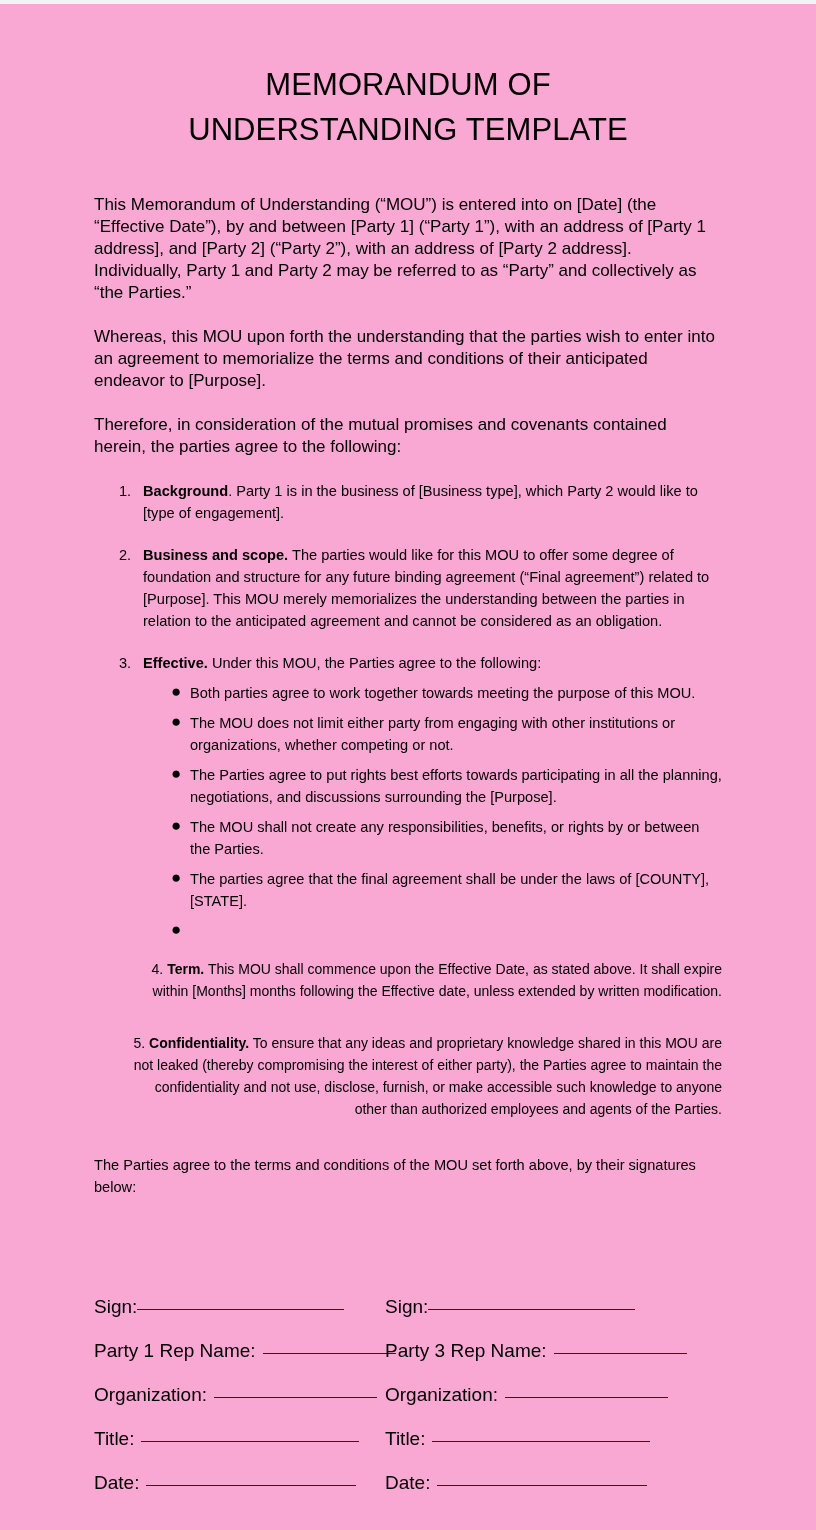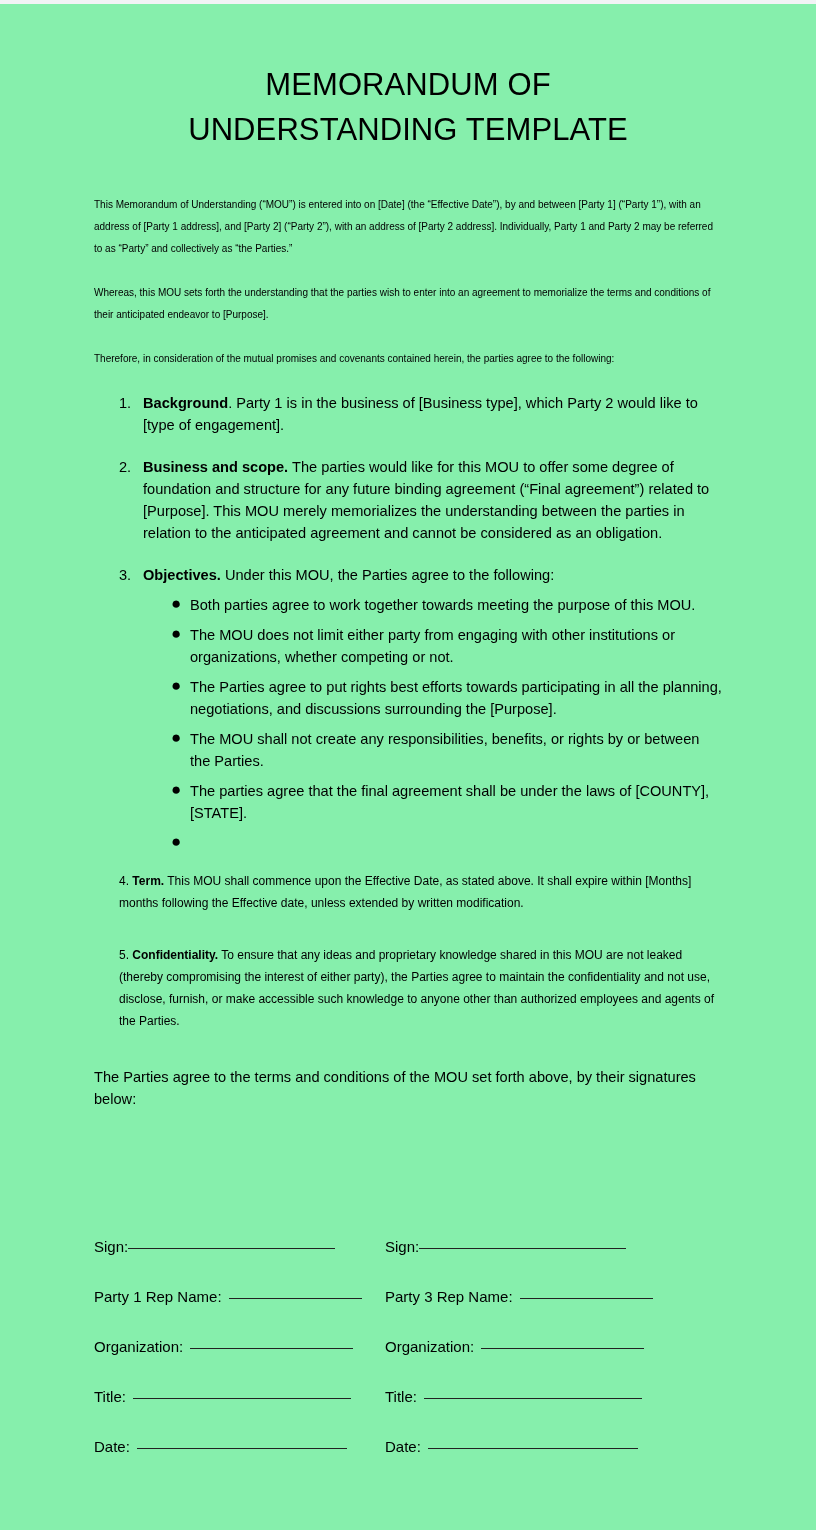--- a/index.html
+++ b/index.html
@@ -11,21 +11,21 @@
     width: 816px;
     min-height: 1530px;
     font-family: "Liberation Sans", sans-serif;
     color: #000000;
     -webkit-font-smoothing: antialiased;
   }
   .page {
     position: relative;
     width: 816px;
     min-height: 1530px;
-    background: #86efac;
+    background: #f9a8d4;
     box-sizing: border-box;
   }
   .top-strip {
     position: absolute;
     top: 0;
     left: 0;
     width: 816px;
     height: 4px;
     background: #f2f3f5;
   }
@@ -44,21 +44,21 @@
     font-weight: 400;
     line-height: 45px;
     letter-spacing: 0.1px;
   }
   .doc-title .title-line {
     display: block;
   }
 
   
   .para {
-    font-size: 10px;
+    font-size: 17px;
     line-height: 22px;
     margin: 0;
     text-align: left;
   }
   .para.first { margin-top: 42px; }
   .para.gap   { margin-top: 22px; }
 
   
   .num-list {
     margin: 22px 0 0 0;
@@ -100,22 +100,23 @@
     left: 28px;
     top: -1px;
     font-size: 17px;
     line-height: 22px;
   }
 
   
   .plain-clause {
     margin: 0;
     padding-left: 25px;
-    font-size: 12px;
-    line-height: 22px;
+    font-size: 14px;
+    line-height: 22px;
+    text-align: right;
   }
   .plain-clause.spaced { margin-top: 46px; }
   .plain-clause.spaced2 { margin-top: 30px; }
 
   .closing {
     margin-top: 34px;
     padding-left: 0;
     font-size: 14.6px;
     line-height: 22px;
   }
@@ -125,25 +126,24 @@
     margin-top: 98px;
     display: flex;
     width: 100%;
   }
   .sig-col {
     width: 291px;
     flex: 0 0 291px;
   }
   .sig-col.right { margin-left: 0; }
   .sig-row {
-    font-size: 15px;
+    font-size: 19px;
     line-height: 22px;
     margin-bottom: 22px;
     white-space: nowrap;
-    margin-top: 28px;
   }
   .sig-row:last-child { margin-bottom: 0; }
   .sig-label { }
   .sig-label.bold { font-weight: normal; }
   .rule {
     display: inline-block;
     border-bottom: 1.6px solid #222;
     vertical-align: 3px;
   }
   .gapspace { display: inline-block; width: 7px; }
@@ -157,39 +157,39 @@
 
   <div class="content">
 
     <h1 class="doc-title">
       <span class="title-line">MEMORANDUM OF</span>
       <span class="title-line">UNDERSTANDING TEMPLATE</span>
     </h1>
 
     <p class="para first">This Memorandum of Understanding (“MOU”) is entered into on [Date] (the “Effective Date”), by and between [Party 1] (“Party 1”), with an address of [Party 1 address], and [Party 2] (“Party 2”), with an address of [Party 2 address]. Individually,  Party 1 and Party 2 may be referred to as “Party” and collectively as “the Parties.”</p>
 
-    <p class="para gap">Whereas, this MOU sets forth the understanding that the parties wish to enter into an agreement to memorialize the terms and conditions of their anticipated endeavor to [Purpose].</p>
+    <p class="para gap">Whereas, this MOU upon forth the understanding that the parties wish to enter into an agreement to memorialize the terms and conditions of their anticipated endeavor to [Purpose].</p>
 
     <p class="para gap">Therefore, in consideration of the mutual promises and covenants contained herein, the parties agree to the following:</p>
 
     <ol class="num-list">
 
       <li>
         <span class="marker">1.</span>
         <span class="lead">Background</span><span>.</span><span>  Party 1 is in the business of [Business type], which Party 2 would like to [type of engagement].</span>
       </li>
 
       <li>
         <span class="marker">2.</span>
         <span class="lead">Business and scope.</span><span>  The parties would like for this MOU to offer some degree of foundation and structure for any future binding agreement (“Final agreement”) related to [Purpose]. This MOU merely memorializes the understanding between the parties in relation to the anticipated agreement and cannot be considered as an obligation.</span>
       </li>
 
       <li>
         <span class="marker">3.</span>
-        <span class="lead">Objectives.</span><span> Under this MOU, the Parties agree to the following:</span>
+        <span class="lead">Effective.</span><span> Under this MOU, the Parties agree to the following:</span>
 
         <ul class="bullet-list">
           <li>
             <span class="dot">●</span>
             <span>Both parties agree to work together towards meeting the purpose of this MOU.</span>
           </li>
           <li>
             <span class="dot">●</span>
             <span>The MOU does not limit either party from engaging with other institutions or organizations, whether competing or not.</span>
           </li>

